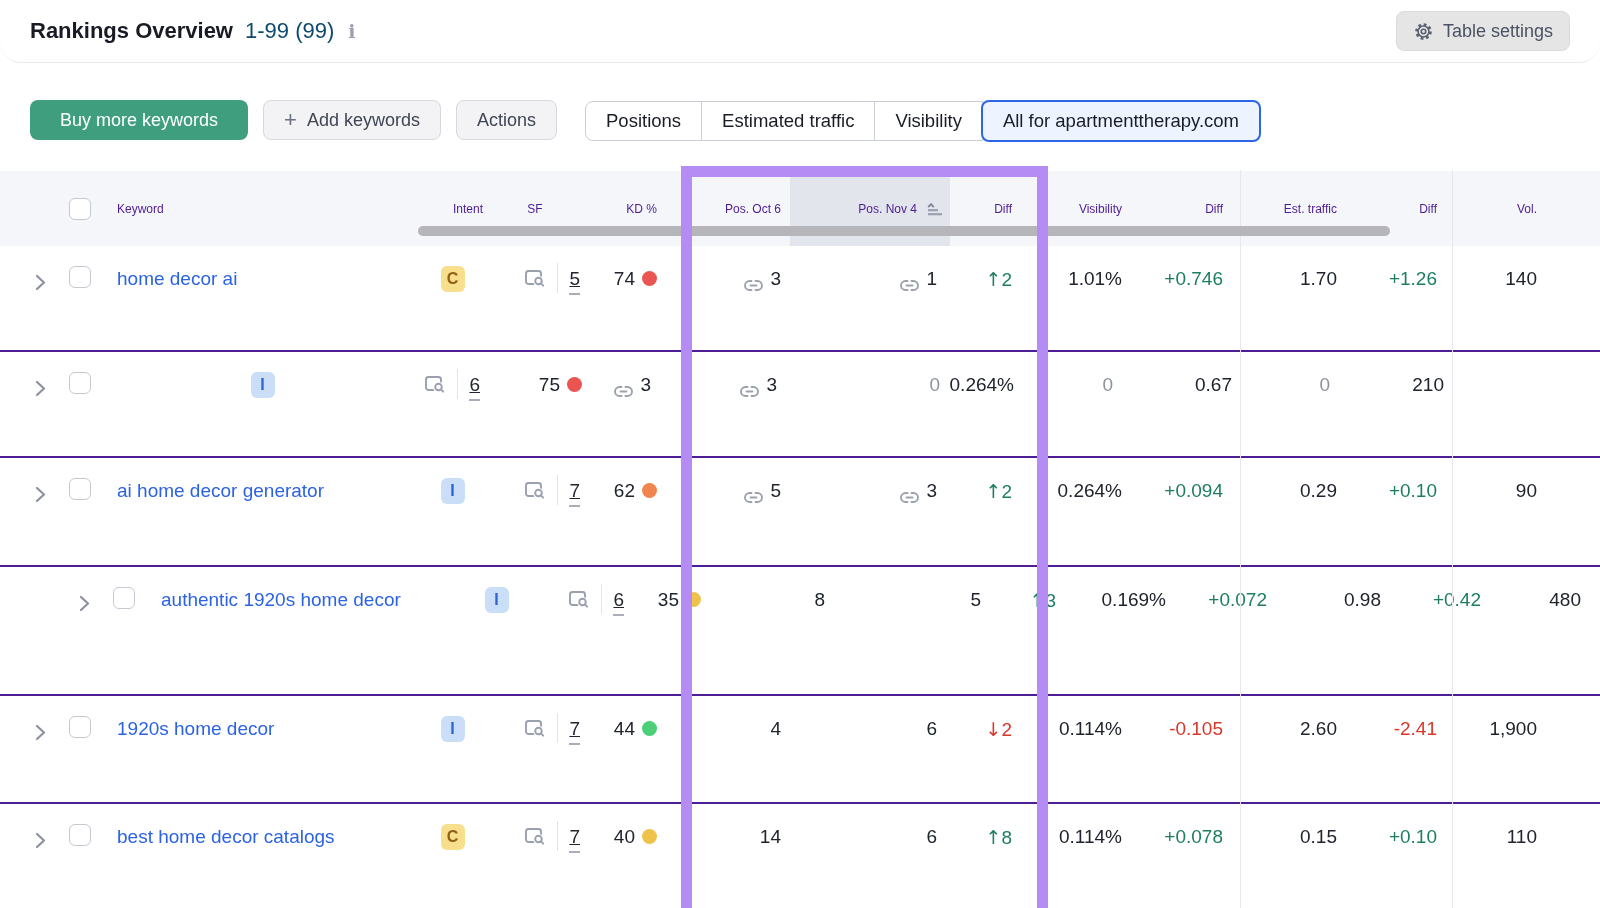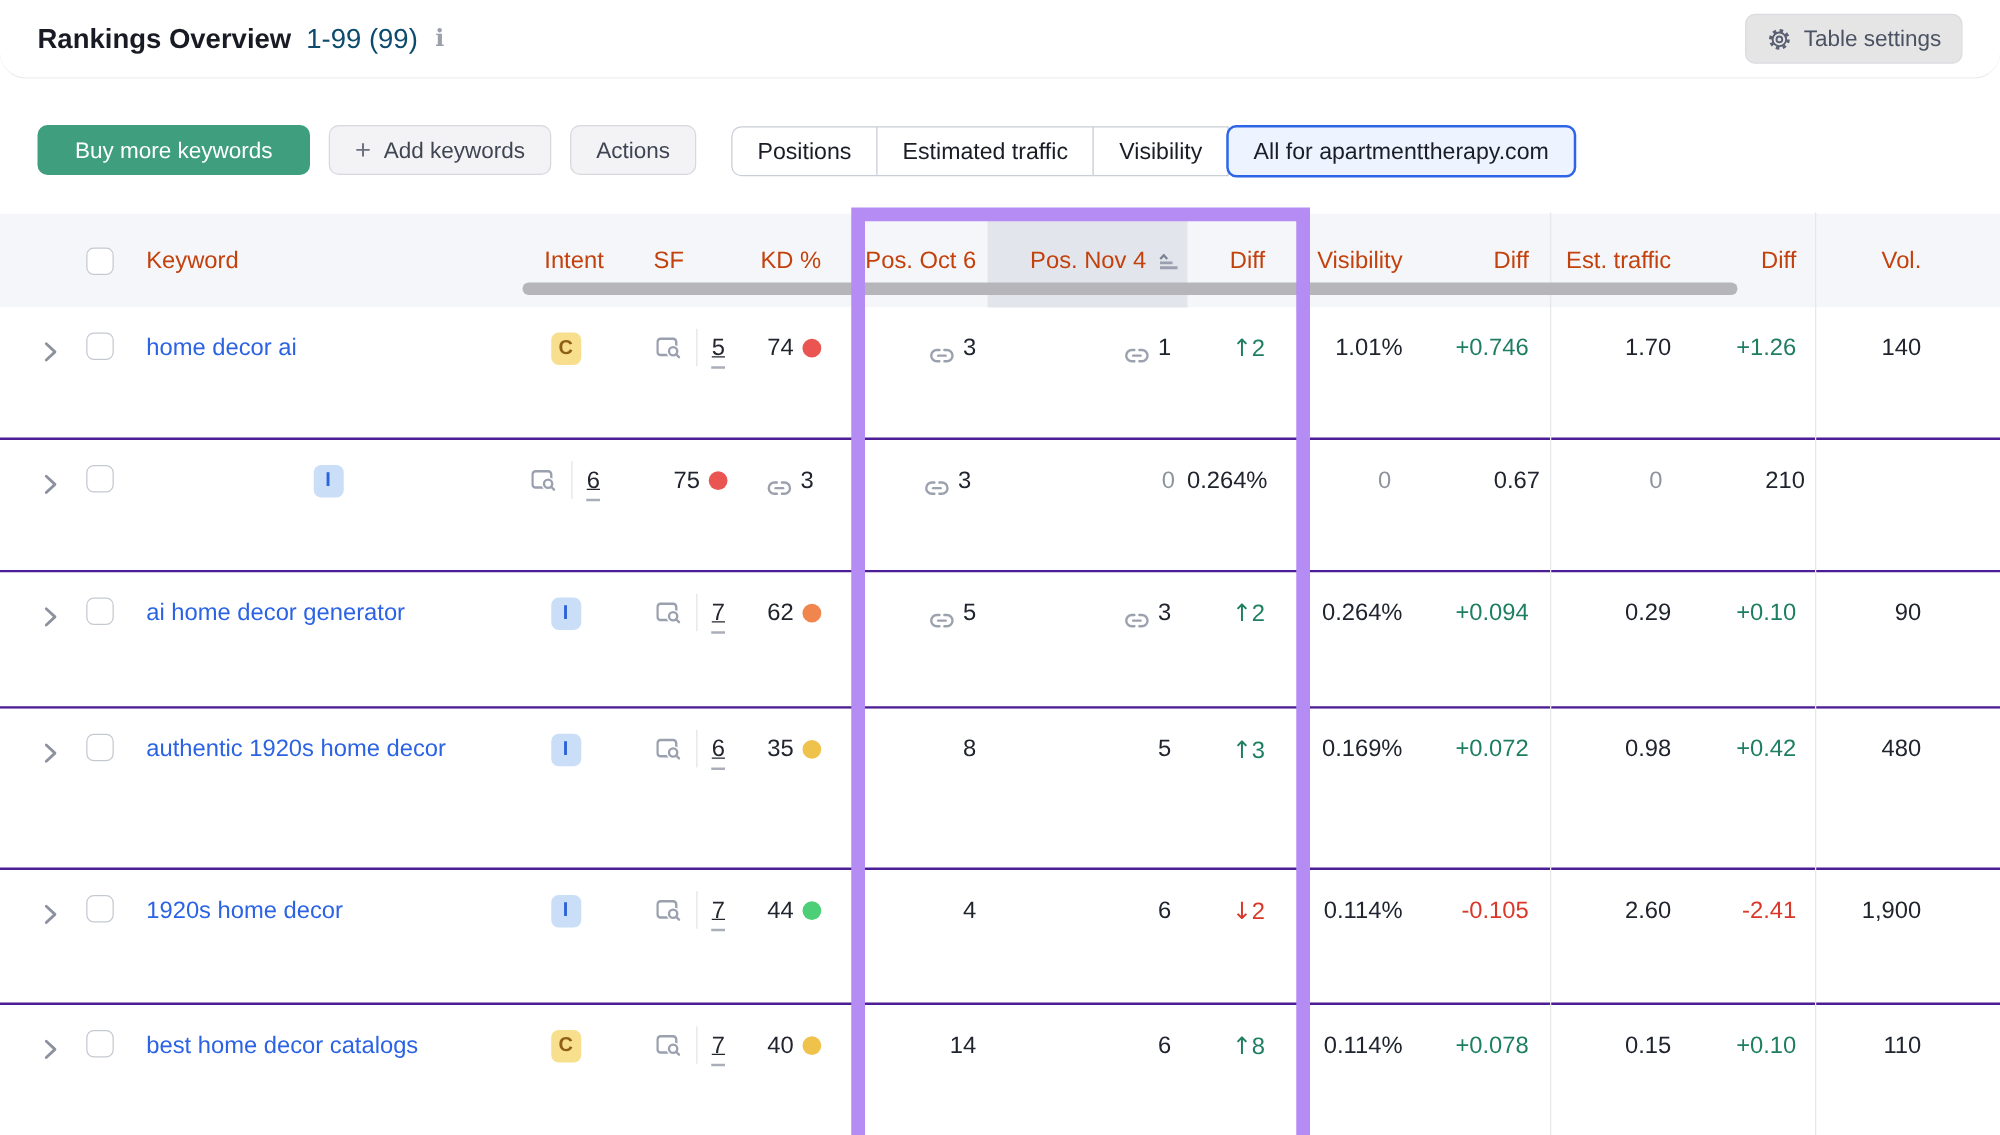--- a/index.html
+++ b/index.html
@@ -33,21 +33,21 @@
   .seg.first{border-radius:8px 0 0 8px;margin-left:0;}
   .seg.last{border-radius:0 8px 8px 0;}
   .seg.selected{border:2px solid #2e65e6;border-radius:8px;background:#edf4ff;z-index:2;
        height:42px;margin-left:-2px;}
 
   
   .table{margin-top:29px;}
   .grid{display:grid;
     grid-template-columns:30px 30px 45px 315px 65px 100px 75px 130px 160px 72px 108px 110px 105px 107px 93px 1fr;}
   .thead{height:75px;background:#f5f6f9;}
-  .thead .c{align-items:center;padding-top:0;font-size:19px;color:#c2410c;height:100%;}
+  .thead .c{align-items:center;padding-top:0;font-size:12px;color:#4c1d95;height:100%;}
   .hl-bg{background:#e3e5ec;}
   .c{display:flex;align-items:flex-start;padding-top:20px;box-sizing:border-box;
      font-size:19px;line-height:26px;color:#20242e;}
   .col-kw{padding-left:12px;}
   .col-intent{justify-content:center;}
   .thead .col-intent{justify-content:flex-end;padding-right:2px;}
   .thead .col-sf{justify-content:center;padding-right:0;}
   .col-sf{justify-content:flex-end;padding-right:5px;}
   .col-kd{justify-content:flex-end;padding-right:3px;}
   .col-oct{justify-content:flex-end;padding-right:9px;}
@@ -55,21 +55,21 @@
   .thead .col-nov{padding-right:6px;gap:9px;}
   .col-d1{justify-content:flex-end;padding-right:10px;}
   .col-vis{justify-content:flex-end;padding-right:8px;}
   .col-d2{justify-content:flex-end;padding-right:17px;}
   .col-est{justify-content:flex-end;padding-right:8px;}
   .col-d3{justify-content:flex-end;padding-right:15px;}
   .col-vol{justify-content:flex-end;padding-right:8px;}
 
   .trow{border-bottom:2px solid #4c1d95;height:106px;box-sizing:border-box;background:#fff;}
   .trow:nth-child(3){height:109px;}
-  .trow:nth-child(4){height:129px;}
+  .trow:nth-child(4){height:129px;padding-left:44px;}
   .trow:nth-child(5){height:108px;}
   .trow:nth-child(6){height:110px;}
 
   .chev{margin-left:5px;margin-top:6px;cursor:pointer;}
   .checkbox{width:22px;height:22px;border:1.5px solid #c5c9d2;border-radius:6px;background:#fff;
             margin-left:9px;box-sizing:border-box;cursor:pointer;}
   .thead .checkbox{margin-left:9px;}
   .kw{color:#2b63e4;text-decoration:none;max-width:248px;display:inline-block;cursor:pointer;}
   .badge{width:24px;height:26px;border-radius:6px;display:flex;align-items:center;justify-content:center;
          font-size:16px;font-weight:700;}

